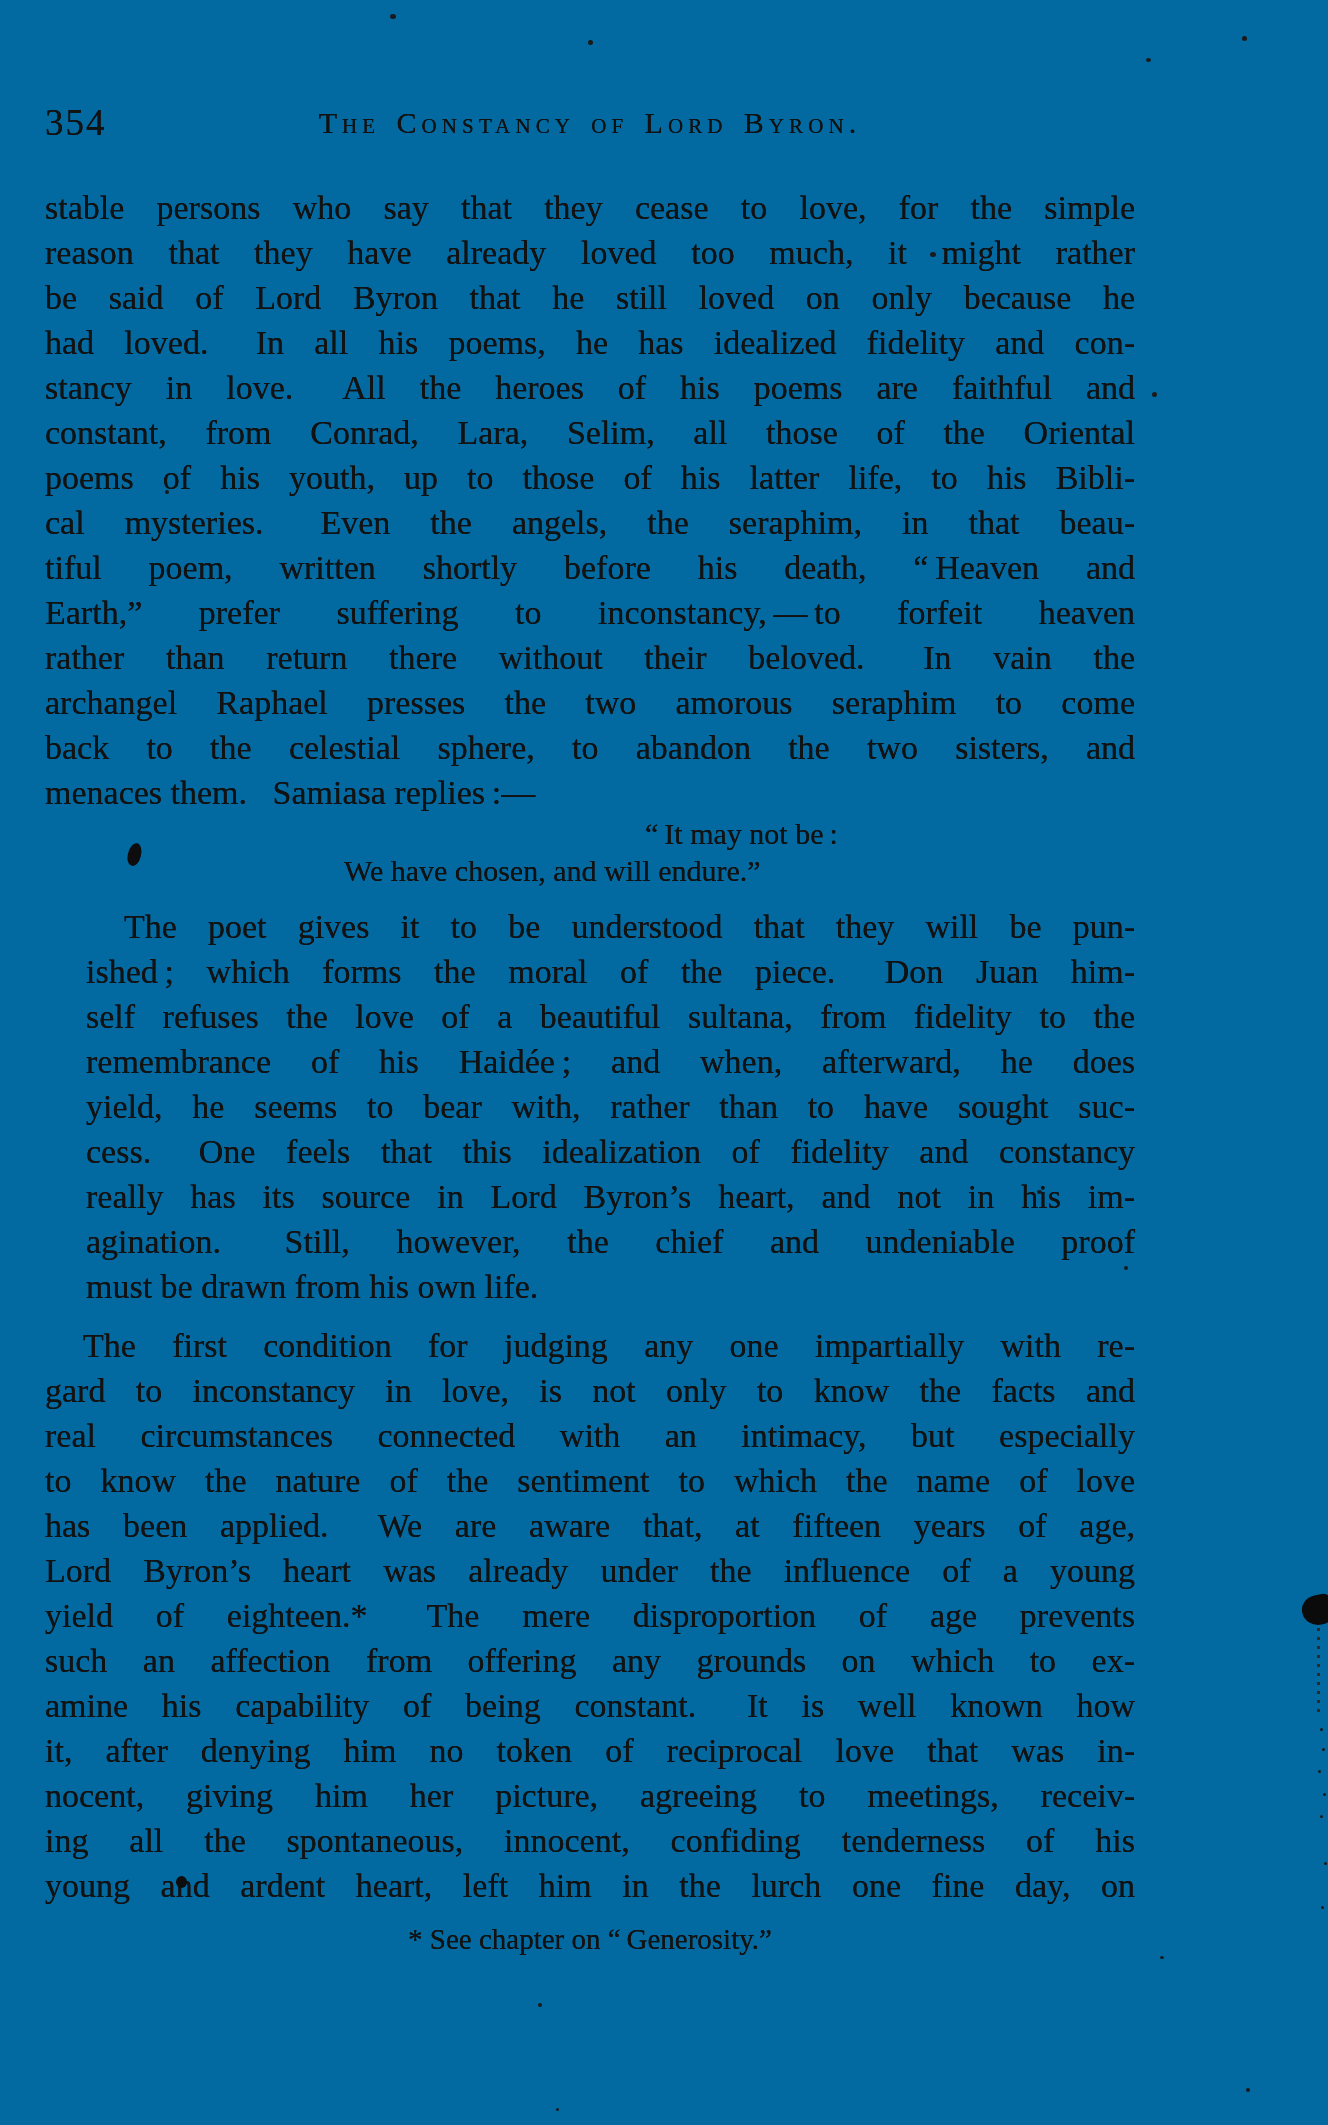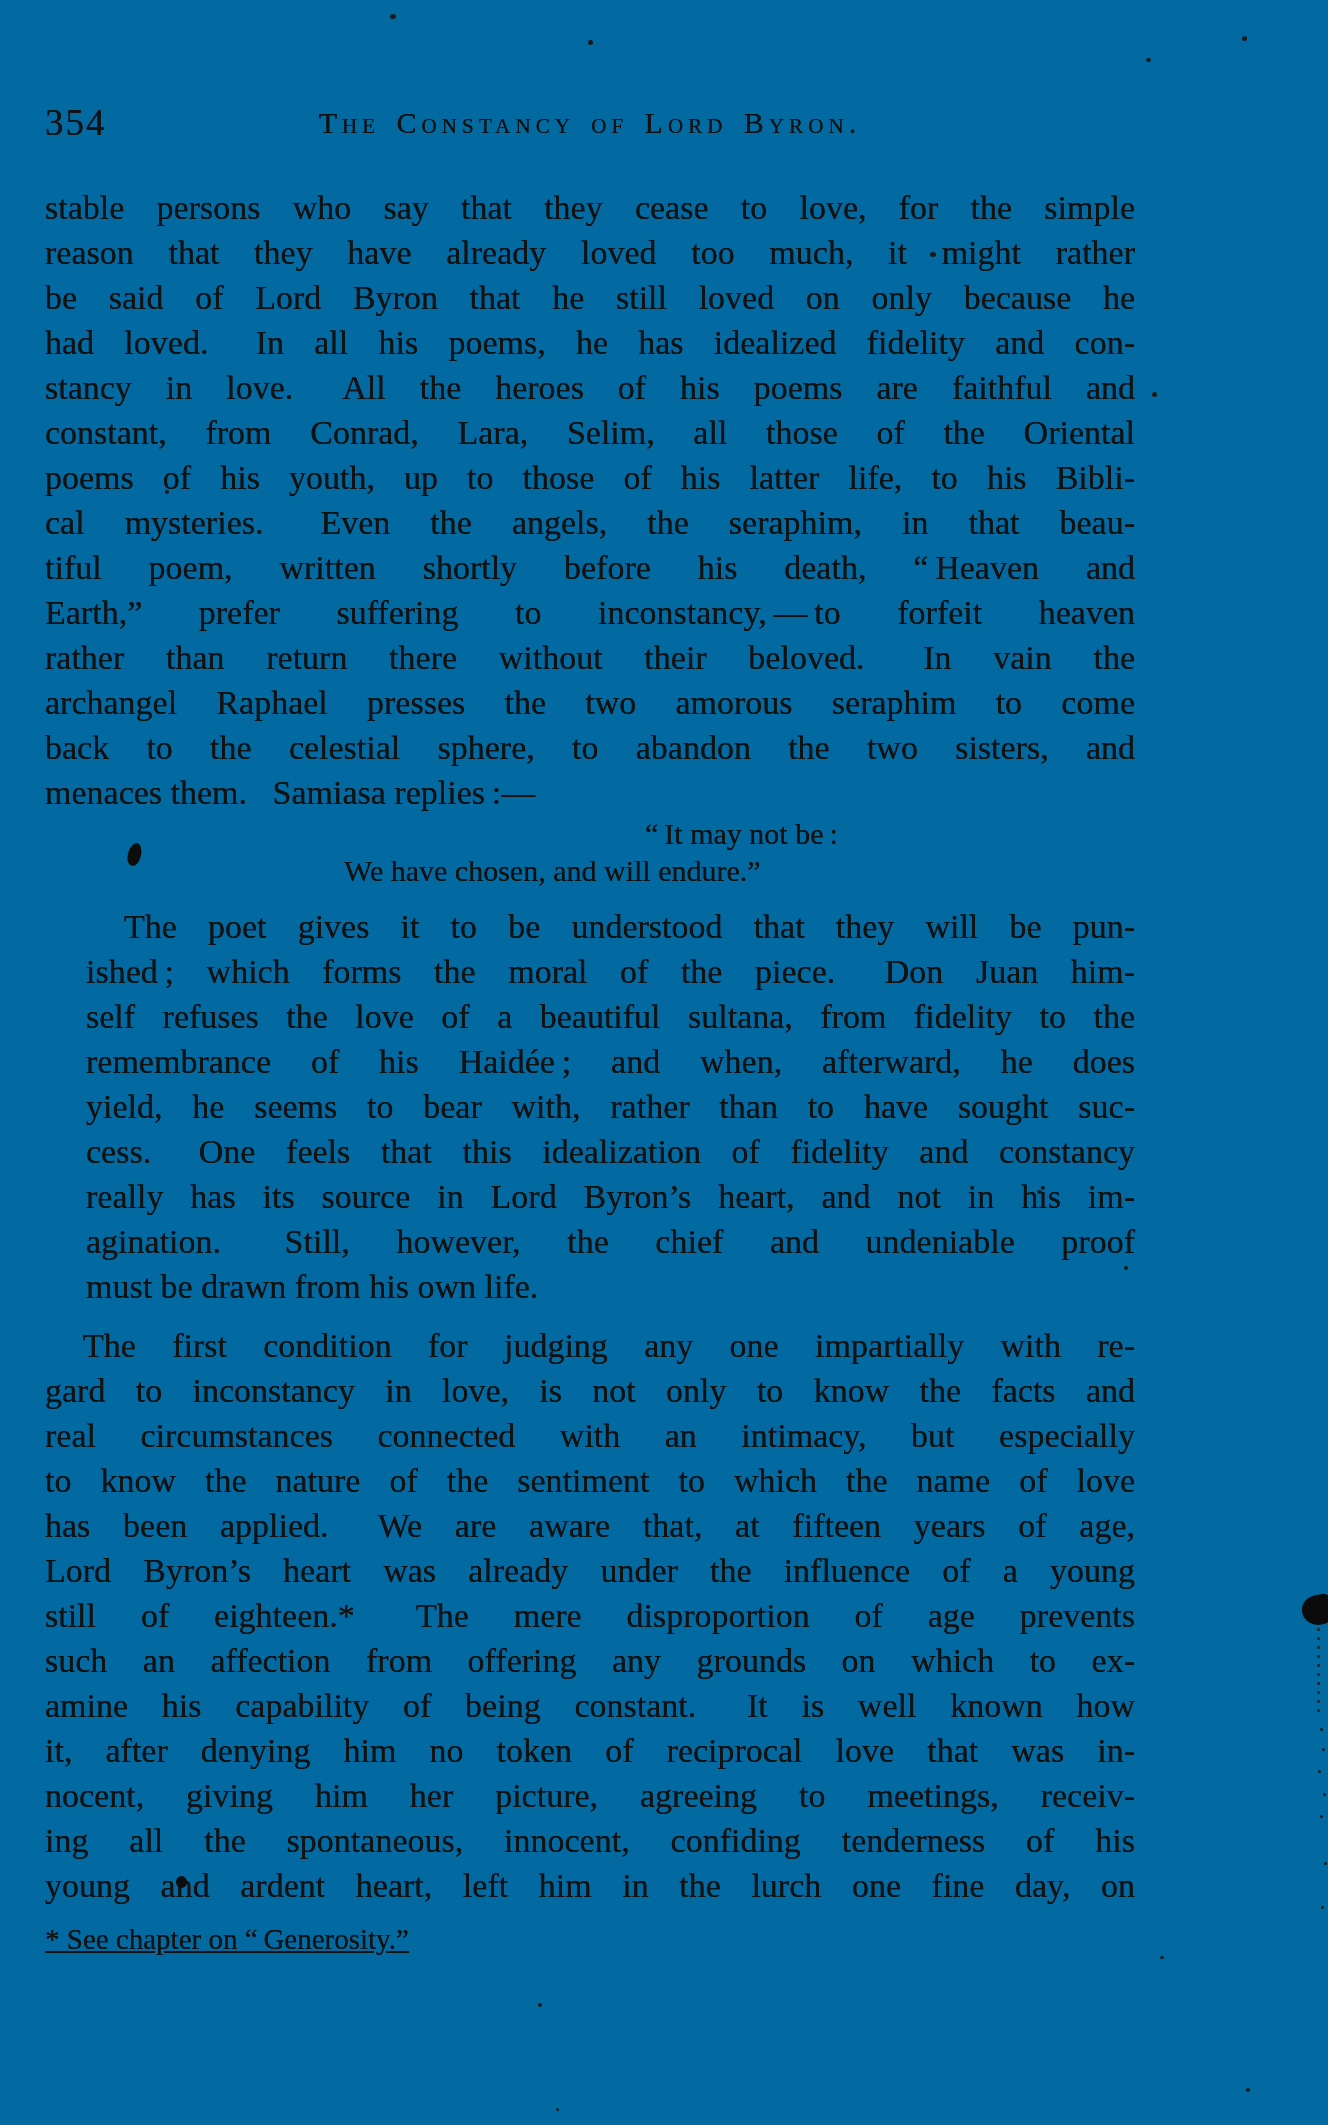--- a/index.html
+++ b/index.html
@@ -60,22 +60,21 @@
   }
   .quote-line { line-height: 37px; height: 37px; }
   .quote-line.l1 { margin-left: 600px; }
   .quote-line.l2 { margin-left: 299px; }
   .para-2 { margin-top: 15px; margin-left: 41px; }
   .para-3 { margin-top: 14px; }
   .footnote {
     margin-top: 13px;
     font-size: 29px;
     line-height: 36px;
-    text-align: left;
-    text-decoration: underline;
+    text-align: center;
   }
   
   .speck { position: absolute; background: #1a1a1a; border-radius: 50%; }
   .blob-quote {
     position: absolute; left: 128px; top: 843px;
     width: 13px; height: 23px; background: #0d0d0d;
     border-radius: 60% 60% 55% 55%;
     transform: rotate(14deg);
   }
   .blob-footnote {
@@ -138,21 +137,21 @@
         <div class="line just">agination.  Still, however, the chief and undeniable proof</div>
         <div class="line">must be drawn from his own life.</div>
       </div>
     <div class="para para-3">
         <div class="line indent just">The first condition for judging any one impartially with re-</div>
         <div class="line just">gard to inconstancy in love, is not only to know the facts and</div>
         <div class="line just">real circumstances connected with an intimacy, but especially</div>
         <div class="line just">to know the nature of the sentiment to which the name of love</div>
         <div class="line just">has been applied.  We are aware that, at fifteen years of age,</div>
         <div class="line just">Lord Byron’s heart was already under the influence of a young</div>
-        <div class="line just">still of eighteen.*  The mere disproportion of age prevents</div>
+        <div class="line just">yield of eighteen.*  The mere disproportion of age prevents</div>
         <div class="line just">such an affection from offering any grounds on which to ex-</div>
         <div class="line just">amine his capability of being constant.  It is well known how</div>
         <div class="line just">it, after denying him no token of reciprocal love that was in-</div>
         <div class="line just">nocent, giving him her picture, agreeing to meetings, receiv-</div>
         <div class="line just">ing all the spontaneous, innocent, confiding tenderness of his</div>
         <div class="line just">young and ardent heart, left him in the lurch one fine day, on</div>
       </div>
 
     <div class="footnote">* See chapter on “ Generosity.”</div>
   </div>

